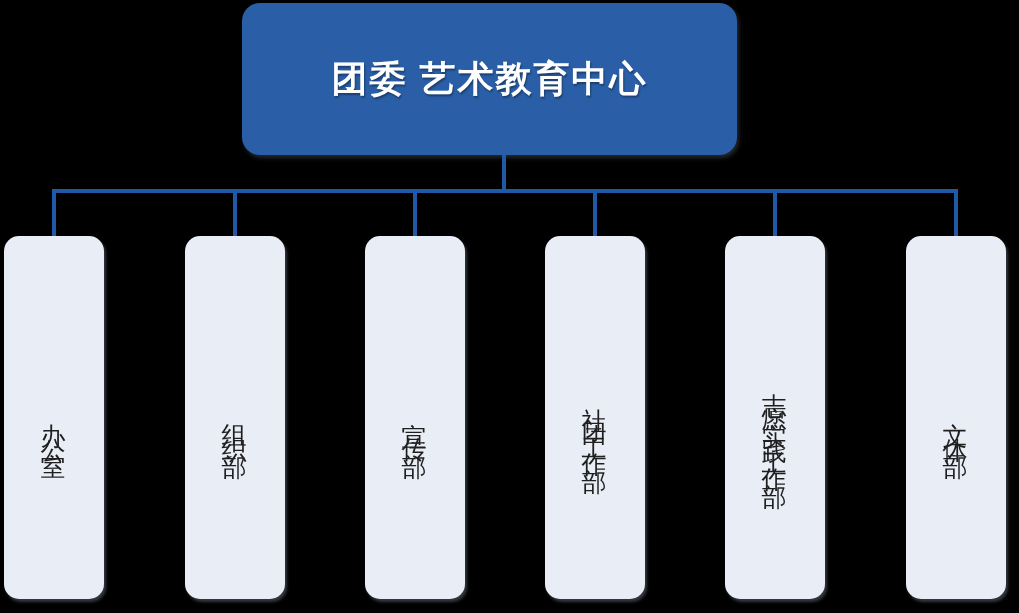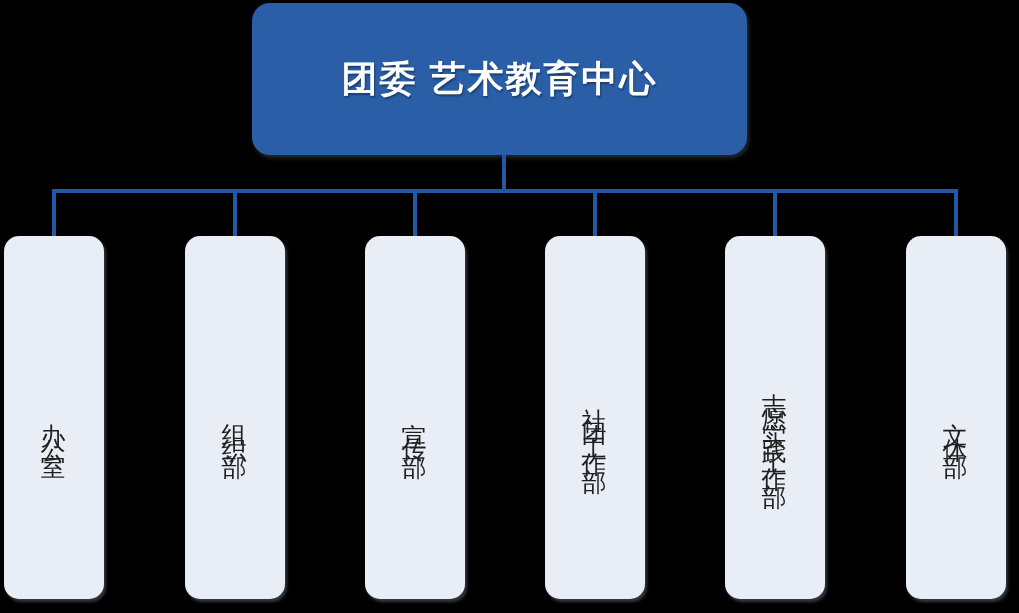--- a/index.html
+++ b/index.html
@@ -12,21 +12,21 @@
     width: 1019px;
     height: 613px;
     background: var(--background, #000000);
     overflow: hidden;
     font-family: "Liberation Sans", sans-serif;
   }
 
   
   .root-box {
     position: absolute;
-    left: 252px;
+    left: 242px;
     top: 3px;
     width: 495px;
     height: 152px;
     background: var(--root_fill, #2A5FA8);
     border-radius: 18px;
     display: flex;
     align-items: center;
     justify-content: center;
     box-shadow: 2px 3px 4px rgba(120, 130, 145, 0.30);
   }

